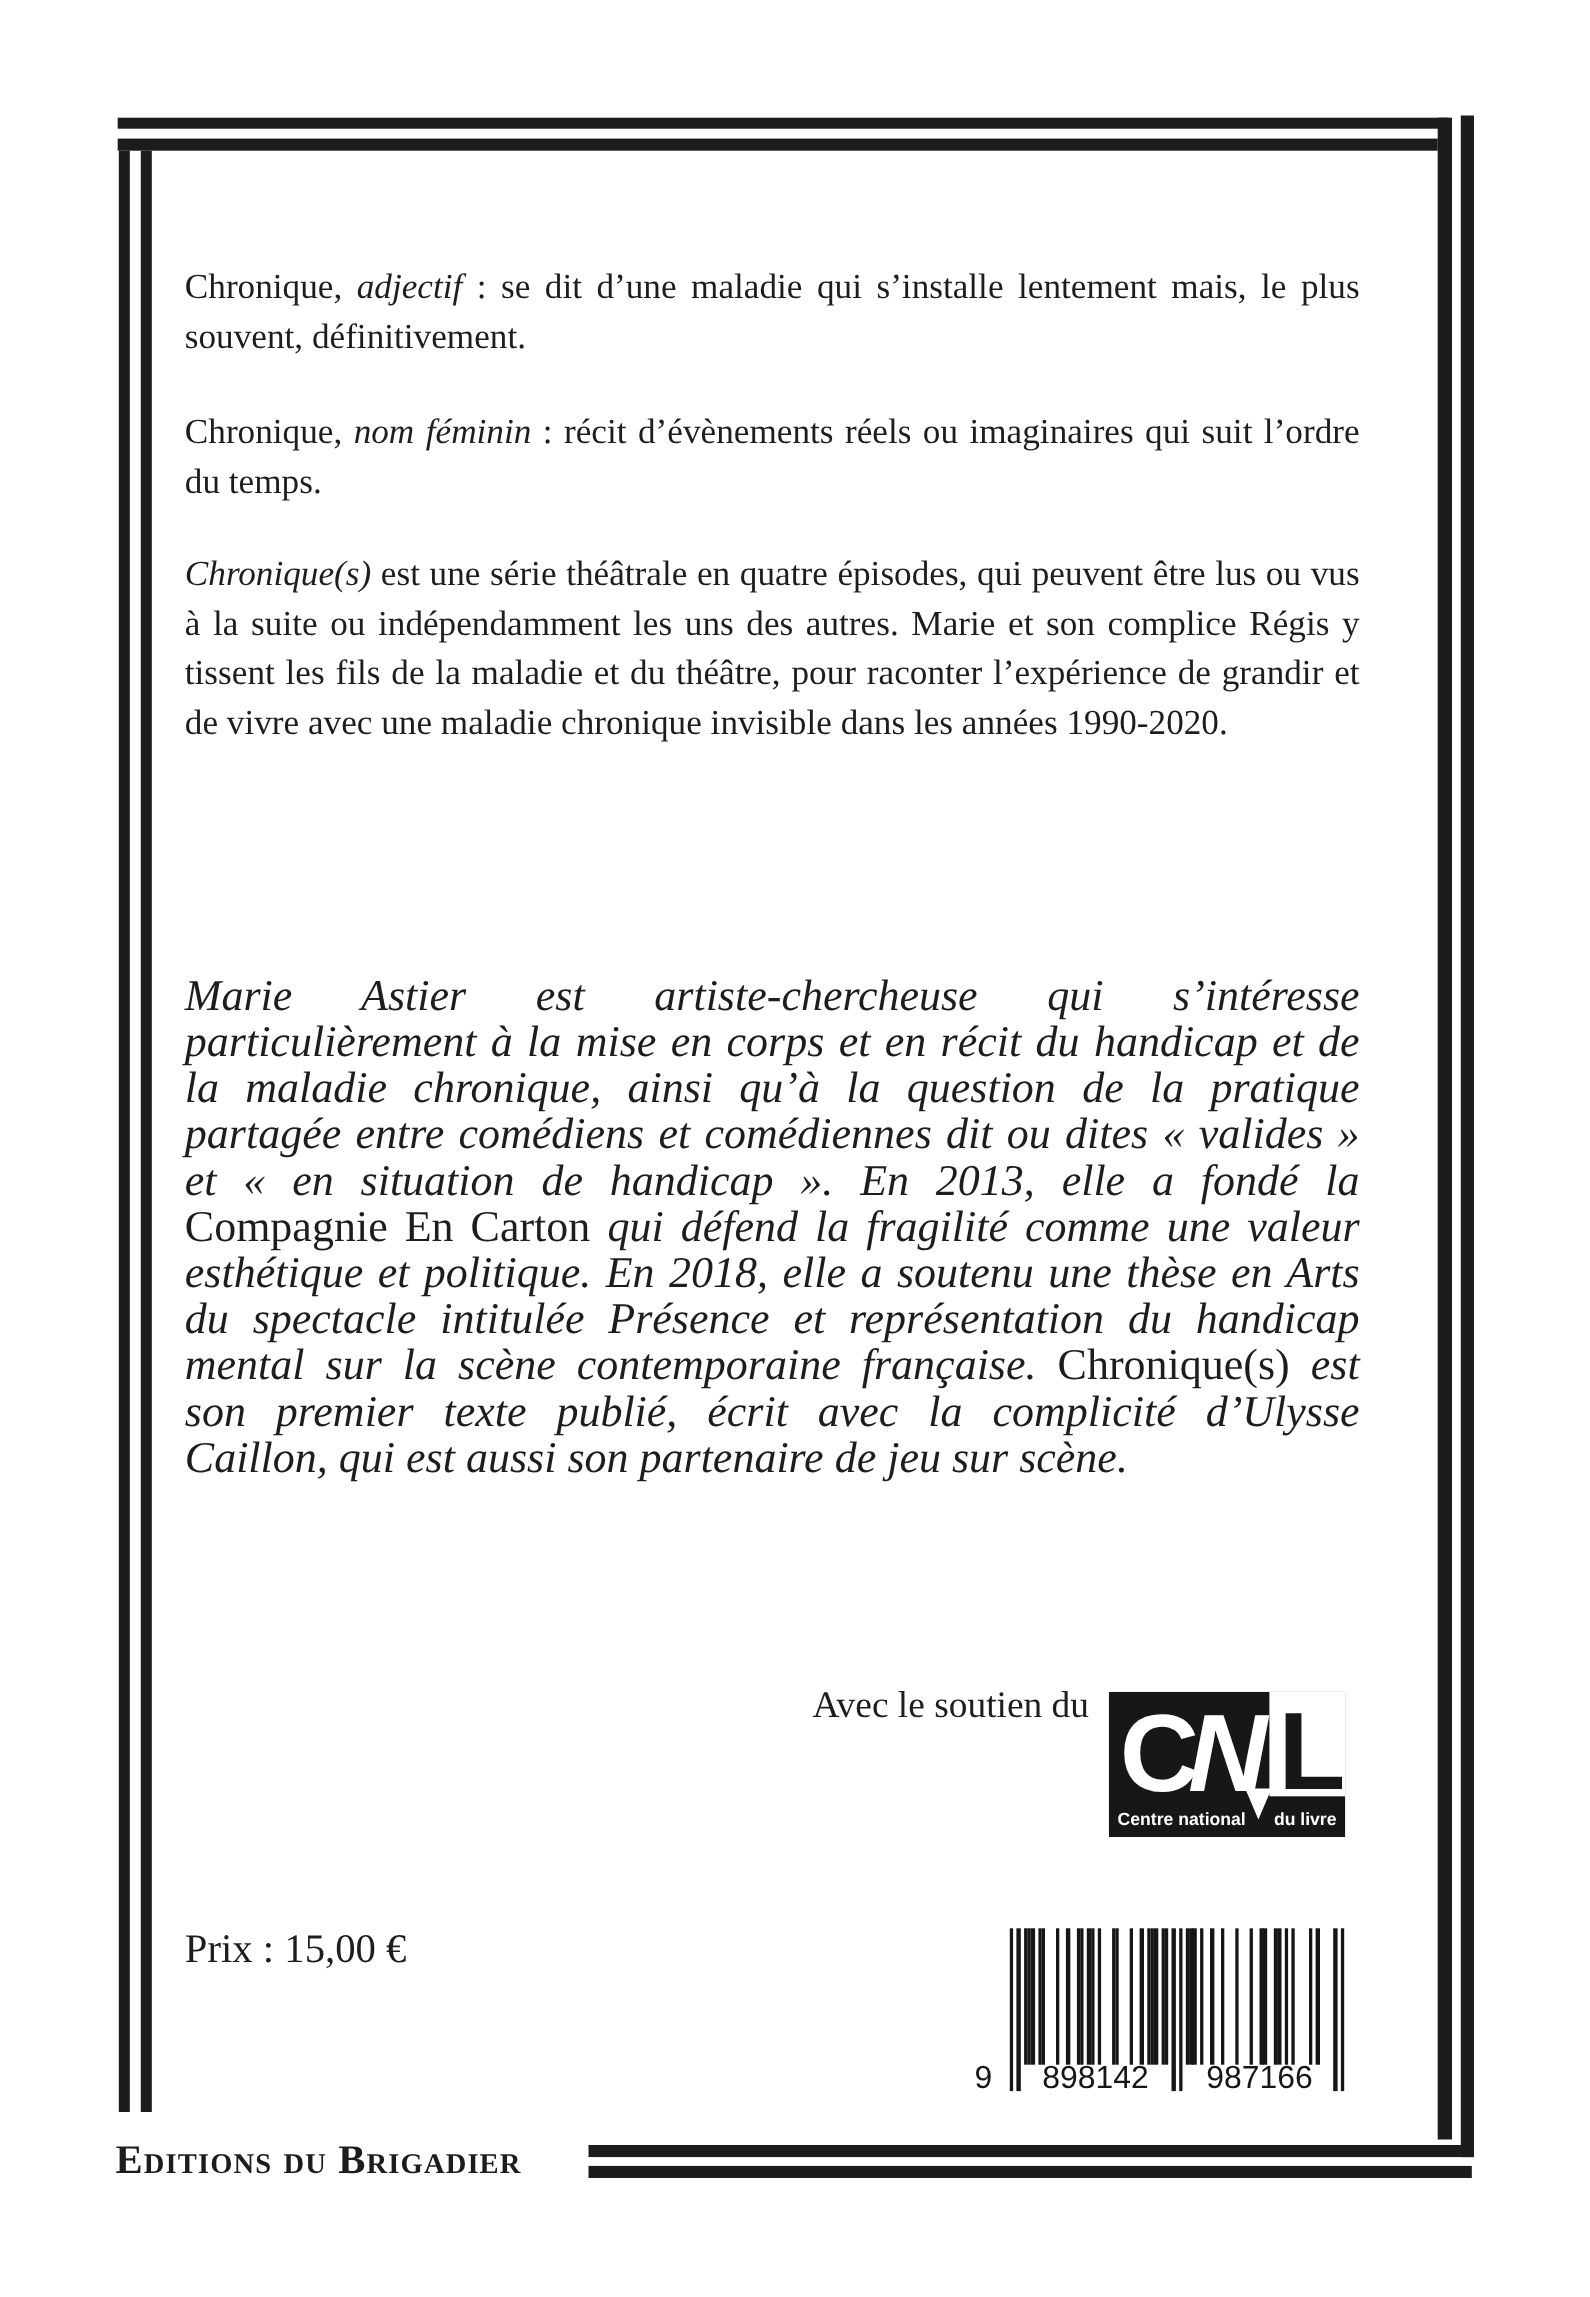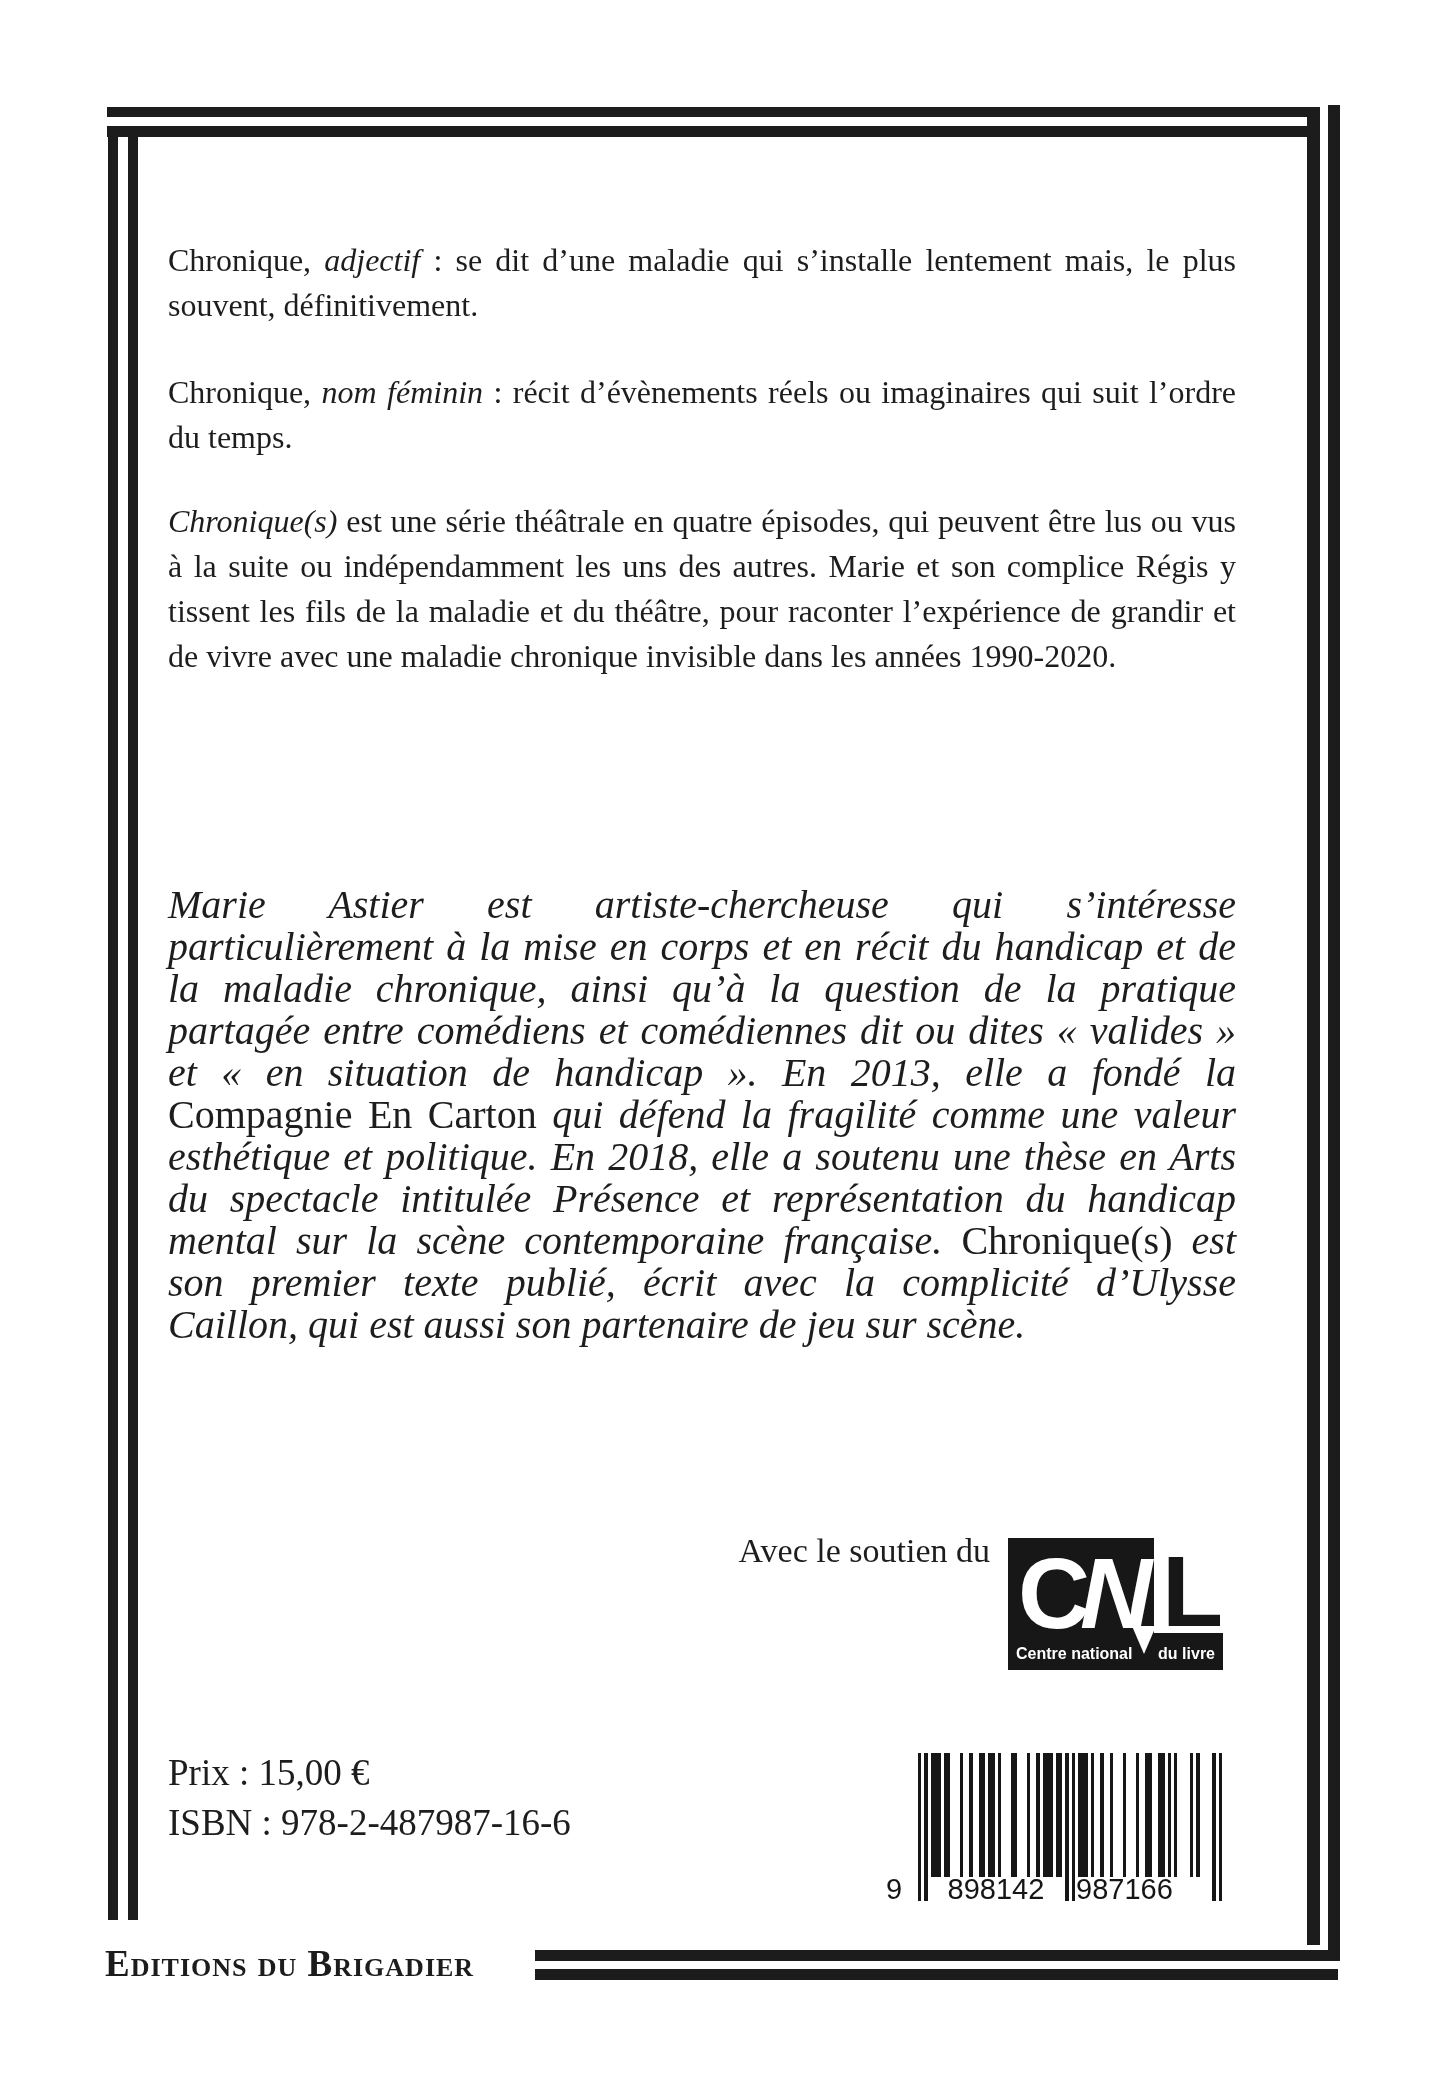--- a/index.html
+++ b/index.html
@@ -38,21 +38,21 @@
 
   #barcode{position:absolute;left:918px;top:1753px;width:304px;height:160px;}
   .bc-bar{position:absolute;top:0;width:3.4px;height:124px;background:#161616;}
   .bc-bar.guard{height:148px;}
   .bc-digits{
     position:absolute;top:120px;font-family:"Liberation Sans", sans-serif;
     font-size:29px;color:#161616;
   }
   #bc-g1{left:-32px;}
   #bc-g2{left:10px;width:136px;text-align:center;}
-  #bc-g3{left:158px;width:138px;}
+  #bc-g3{left:158px;width:138px;text-align:center;}
 
   #publisher{
     position:absolute;left:105px;top:1942px;
     font-size:37px;font-weight:600;font-variant:small-caps;
     letter-spacing:1px;white-space:nowrap;color:#1c1c1c;
   }
 </style>
 </head>
 <body>
 
@@ -81,21 +81,20 @@
   <text x="10" y="90" font-family="Liberation Sans, sans-serif" font-size="100" font-weight="bold" fill="#ffffff">C</text>
   <text x="72" y="90" font-family="Liberation Sans, sans-serif" font-size="100" font-weight="bold" font-style="italic" fill="#ffffff">N</text>
   <polygon points="124,88 148,88 136,116" fill="#ffffff"></polygon>
   <text x="154" y="88" font-family="Liberation Sans, sans-serif" font-size="100" font-weight="bold" fill="#171717">L</text>
   <text x="8" y="121" font-family="Liberation Sans, sans-serif" font-size="16" font-weight="bold" fill="#ffffff">Centre national</text>
   <text x="207" y="121" text-anchor="end" font-family="Liberation Sans, sans-serif" font-size="16" font-weight="bold" fill="#ffffff">du livre</text>
 </svg>
 
 <div id="pricing">
   <div>Prix : 15,00 €</div>
-  <div>ISBN : 978-2-487987-16-6</div>
 </div>
 
 <div id="barcode">
   <div style="position:absolute;left:0;top:0;width:304px;height:148px;">
       <div class="bc-bar guard" style="left: 0px;"></div>
       <div class="bc-bar guard" style="left: 6.4px;"></div>
       <div class="bc-bar" style="left: 12.8px;"></div>
       <div class="bc-bar" style="left: 16px;"></div>
       <div class="bc-bar" style="left: 19.2px;"></div>
       <div class="bc-bar" style="left: 25.6px;"></div>

